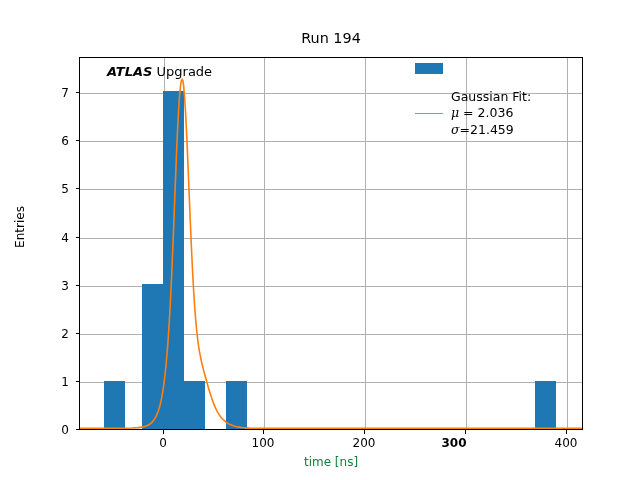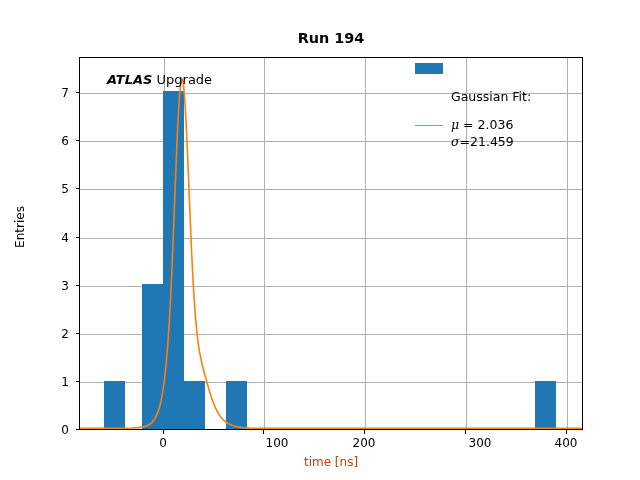--- a/index.html
+++ b/index.html
@@ -25,21 +25,20 @@
   #plot-title {
     position: absolute;
     left: 79px;
     top: 30px;
     width: 504px;
     text-align: center;
     font-size: 14.4px;
     color: #000000;
     line-height: 17px;
     white-space: nowrap;
-    font-weight: bold;
   }
   
   #axes-frame {
     position: absolute;
     left: 79px;
     top: 57px;
     width: 504px;
     height: 373px;
     border: 1.1px solid #000000;
     box-sizing: border-box;
@@ -101,21 +100,21 @@
     white-space: nowrap;
   }
   
   #xlabel {
     position: absolute;
     left: 79px;
     top: 455px;
     width: 504px;
     text-align: center;
     font-size: 12px;
-    color: #c2410c;
+    color: #15803d;
     white-space: nowrap;
   }
   #ylabel {
     position: absolute;
     left: -70px;
     top: 220px;
     width: 180px;
     text-align: center;
     font-size: 12px;
     color: #000000;
@@ -203,52 +202,52 @@
     <div class="bar" style="left:62px;  width:21px; height:145px;"></div>
     <div class="bar" style="left:83px;  width:21px; height:338px;"></div>
     <div class="bar" style="left:104px; width:21px; height:48px;"></div>
     <div class="bar" style="left:146px; width:21px; height:48px;"></div>
     <div class="bar" style="left:455px; width:21px; height:48px;"></div>
 
     <svg id="fit-curve" viewBox="0 0 504 373" preserveAspectRatio="none">
       <path d="M 0,372.4 L 20,372.4 L 35,372.3 L 45,372.2 L 52,372.0 L 58,371.6 L 62,371.1 L 65,370.4 L 68,369.3 L 70,368.2 L 72,366.6 L 74,364.3 L 76,361.1 L 78,356.6 L 79,353.7 L 80,350.3 L 81,346.3 L 82,341.5 L 83,335.9 L 84,329.3 L 85,321.6 L 86,312.5 L 87,301.9 L 88,289.5 L 89,275.3 L 90,258.8 L 91,240.0 L 92,218.9 L 93,195.7 L 94,170.8 L 95,144.9 L 96,118.9 L 97,93.8 L 98,71.0 L 99,51.7 L 100,37.0 L 101,27.3 L 101.8,22.7 L 102.6,21.2 L 103.4,23.1 L 104,27.5 L 105,39.0 L 106,55.2 L 107,75.0 L 108,97.5 L 109,121.6 L 110,146.3 L 111,170.5 L 112,193.3 L 113,214.0 L 114,232.4 L 115,248.1 L 116,261.4 L 117,272.4 L 118,281.6 L 119,289.2 L 120,295.5 L 122,305.4 L 124,313.6 L 126,321.0 L 128,328.2 L 130,335.1 L 132,341.4 L 134,347.0 L 136,351.8 L 138,355.8 L 140,359.1 L 142,361.8 L 144,363.9 L 147,366.4 L 150,368.2 L 154,369.8 L 158,370.9 L 163,371.6 L 170,372.1 L 180,372.3 L 200,372.4 L 504,372.4" fill="none" stroke="#ff7f0e" stroke-width="1.6" stroke-linejoin="round" stroke-linecap="round"></path>
     </svg>
 
-    <div id="annotation" style="left:27px; top:13px;text-align:right;">
+    <div id="annotation" style="left:27px; top:5px;text-align:right;">
       <span><span class="atlas-word">ATLAS</span><span> Upgrade</span></span>
     </div>
 
     <div id="legend" style="left:335px; top:5px;">
       <div class="legend-row">
         <div class="legend-handle-patch"></div>
       </div>
       <div class="legend-row" style="margin-top:14px;justify-content:flex-end;">
         <div class="legend-handle-blank"></div>
         <div class="legend-heading">Gaussian Fit:</div>
       </div>
-      <div class="legend-row" style="margin-top:12px;">
+      <div class="legend-row" style="margin-top:0;">
         <div class="legend-handle-line" style="margin-top:8px;"></div>
         <div class="legend-text-col">
           <div><span class="math-italic">μ</span><span> = 2.036</span></div>
           <div><span class="math-italic">σ</span><span>=21.459</span></div>
         </div>
       </div>
     </div>
   </div>
 
   <div class="xtick-mark" style="left:163px;"></div>
   <div class="xtick-mark" style="left:263px;"></div>
   <div class="xtick-mark" style="left:364px;"></div>
   <div class="xtick-mark" style="left:465px;"></div>
   <div class="xtick-mark" style="left:566px;"></div>
 
   <div class="xtick-label" style="left:163px;">0</div>
-  <div class="xtick-label" style="left:263px;margin-left:14px;">100</div>
+  <div class="xtick-label" style="left:263px;">100</div>
   <div class="xtick-label" style="left:364px;">200</div>
-  <div class="xtick-label" style="left:480px;">300</div>
+  <div class="xtick-label" style="left:454px;font-weight:bold;">300</div>
   <div class="xtick-label" style="left:566px;text-align:right;">400</div>
 
   <div class="ytick-mark" style="top:429px;"></div>
   <div class="ytick-mark" style="top:381px;"></div>
   <div class="ytick-mark" style="top:333px;"></div>
   <div class="ytick-mark" style="top:285px;"></div>
   <div class="ytick-mark" style="top:237px;"></div>
   <div class="ytick-mark" style="top:188px;"></div>
   <div class="ytick-mark" style="top:140px;"></div>
   <div class="ytick-mark" style="top:92px;"></div>

